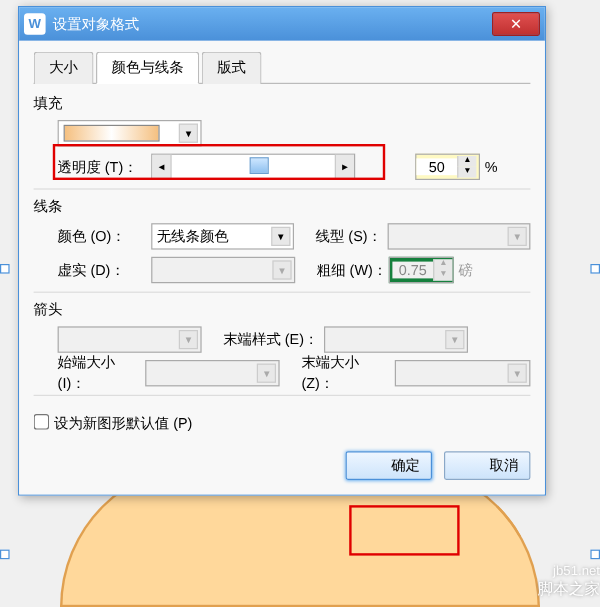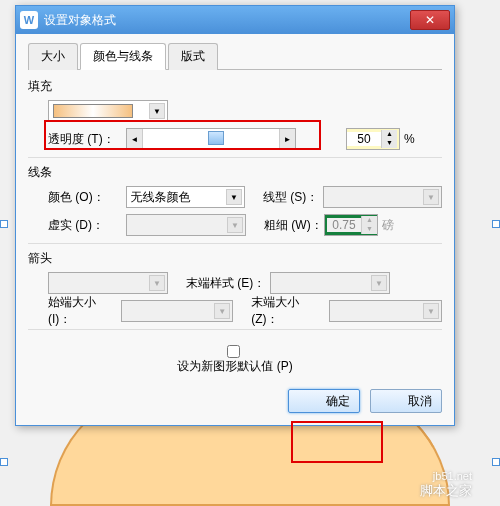--- a/index.html
+++ b/index.html
@@ -39,28 +39,28 @@
 .spin .sp { height: 9px; background: #e8e8e8; border-left: 1px solid #ccc; font-size: 7px; text-align: center; line-height: 8px; cursor: pointer; }
 .spin.disabled { background: #15803d; color: #aaa; justify-content: flex-end; }
 .spin.disabled input { background: #f0f0f0; color: #888; }
 
 .redbox1 { position: absolute; border: 2px solid #e00000; pointer-events: none; }
 .rb-a { left: 28px; top: 114px; width: 277px; height: 30px; }
 .rb-b { left: 275px; top: 415px; width: 92px; height: 42px; }
 
 hr.sep { border: none; border-top: 1px solid #ddd; margin: 6px 0; }
 
-.chk-row { display: flex; align-items: center; margin-top: 15px; flex-direction: column; }
+.chk-row { display: flex; align-items: flex-start; margin-top: 15px; }
 .chk-row input { margin-right: 4px; }
 
 .btn-row { display: flex; justify-content: flex-end; gap: 10px; margin-top: 14px; }
 .btn { width: 72px; height: 24px; border: 1px solid #8aa8c8; background: linear-gradient(#eef6ff,#cde4fb); border-radius: 2px; cursor: pointer; display: flex; align-items: center; justify-content: center; padding-left: 28px; }
 .btn.default { border: 1px solid #4a90d9; box-shadow: 0 0 3px #6ab0f0; }
 
-.watermark { position: absolute; right: 28px; bottom: 6px; color: #fff; text-shadow: 0 0 3px #888; font-size: 13px; z-index: 20; text-align: right; }
+.watermark { position: absolute; right: 0; bottom: 6px; color: #fff; text-shadow: 0 0 3px #888; font-size: 13px; z-index: 20; text-align: right; }
 .watermark .en { font-size: 11px; opacity: .9; }
 </style>
 </head>
 <body>
 
 <div class="bg-shape"></div>
 <div class="handle h1"></div>
 <div class="handle h2"></div>
 <div class="handle h3"></div>
 <div class="handle h4"></div>

